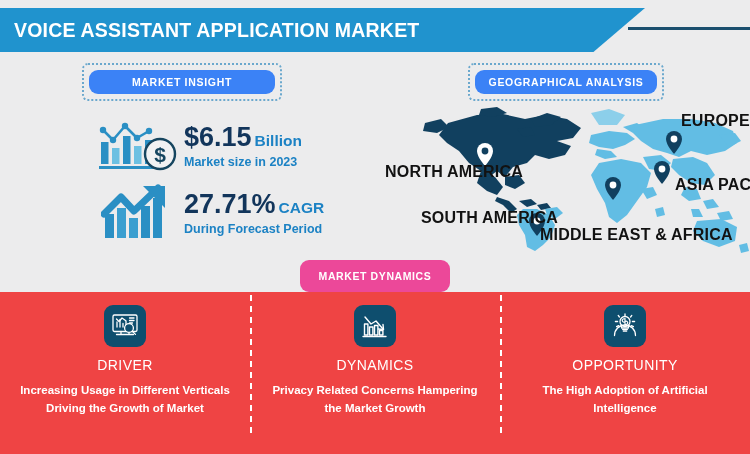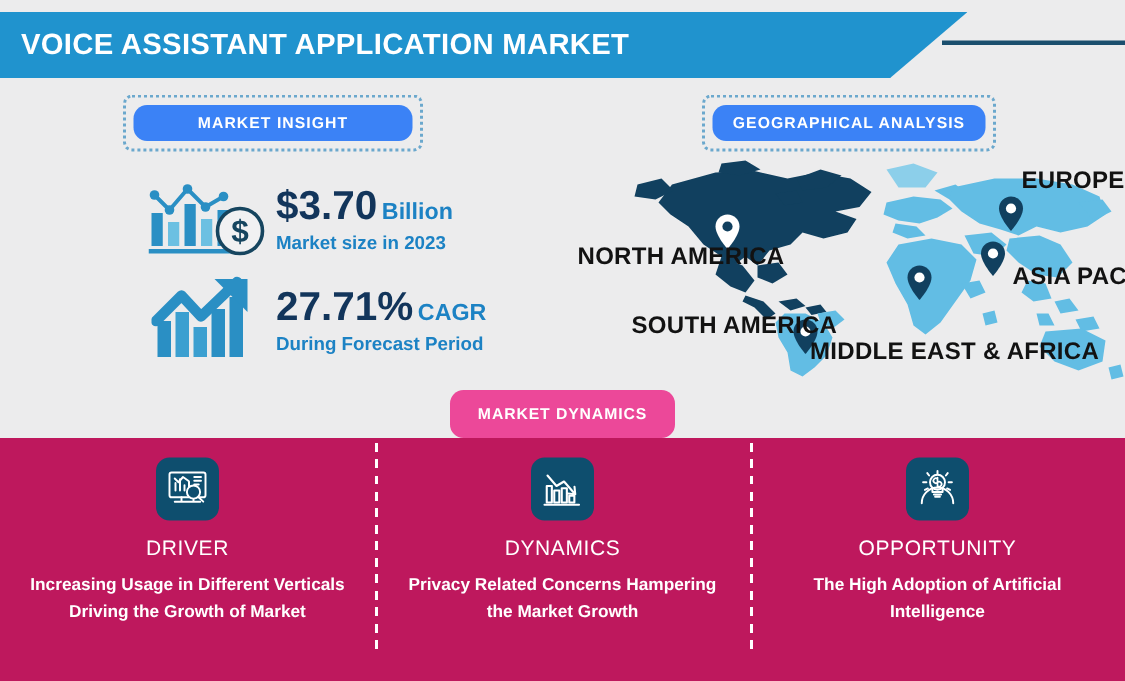--- a/index.html
+++ b/index.html
@@ -80,21 +80,21 @@
   }
   #lbl-north-america{ left:0px; top:58px; }
   #lbl-south-america{ left:36px; top:104px; }
   #lbl-middle-east{ left:155px; top:121px; }
   #lbl-europe{ left:296px; top:7px; }
   #lbl-asia-pacific{ left:290px; top:71px; }
 
   
   .dyn-band{
     position:absolute; left:0; top:292px; width:750px; height:162px;
-    background:#be185d;
+    background:#ef4444;
     display:flex;
   }
   .dyn-col{
     flex:1 1 0; position:relative;
     display:flex; flex-direction:column; align-items:center;
     padding-top:13px;
   }
   .dyn-col + .dyn-col::before{
     content:""; position:absolute; left:0; top:3px; bottom:18px; width:2px;
     background:repeating-linear-gradient(to bottom,#ffffff 0 6px,transparent 6px 11px);
@@ -144,21 +144,21 @@
       <rect x="24" y="18" width="7.5" height="28" fill="#2a8fc4"></rect>
       <rect x="35" y="28" width="7.5" height="18" fill="#6cc0e2"></rect>
       <rect x="46" y="22" width="7.5" height="24" fill="#2a8fc4"></rect>
       <rect x="0" y="48" width="56" height="3" fill="#2a8fc4"></rect>
       <circle cx="61" cy="36" r="15" fill="#f1f1f2" stroke="#16455f" stroke-width="2.4"></circle>
       <text x="61" y="43.5" font-family="'Liberation Sans',sans-serif" font-size="21" font-weight="bold" fill="#16455f" text-anchor="middle">$</text>
     </svg>
   </div>
   <div class="stat-text">
     <div class="stat-head">
-      <span>$3.70</span><span class="unit">Billion</span>
+      <span>$6.15</span><span class="unit">Billion</span>
     </div>
     <div class="stat-sub">Market size in 2023</div>
   </div>
 </div>
 
 <div class="stat" id="stat-cagr">
   <div class="stat-icon">
     <svg width="74" height="58" viewBox="0 0 74 58">
       <rect x="4" y="30" width="9" height="24" fill="#2a8fc4"></rect>
       <rect x="16" y="24" width="9" height="30" fill="#3b9fd0"></rect>

